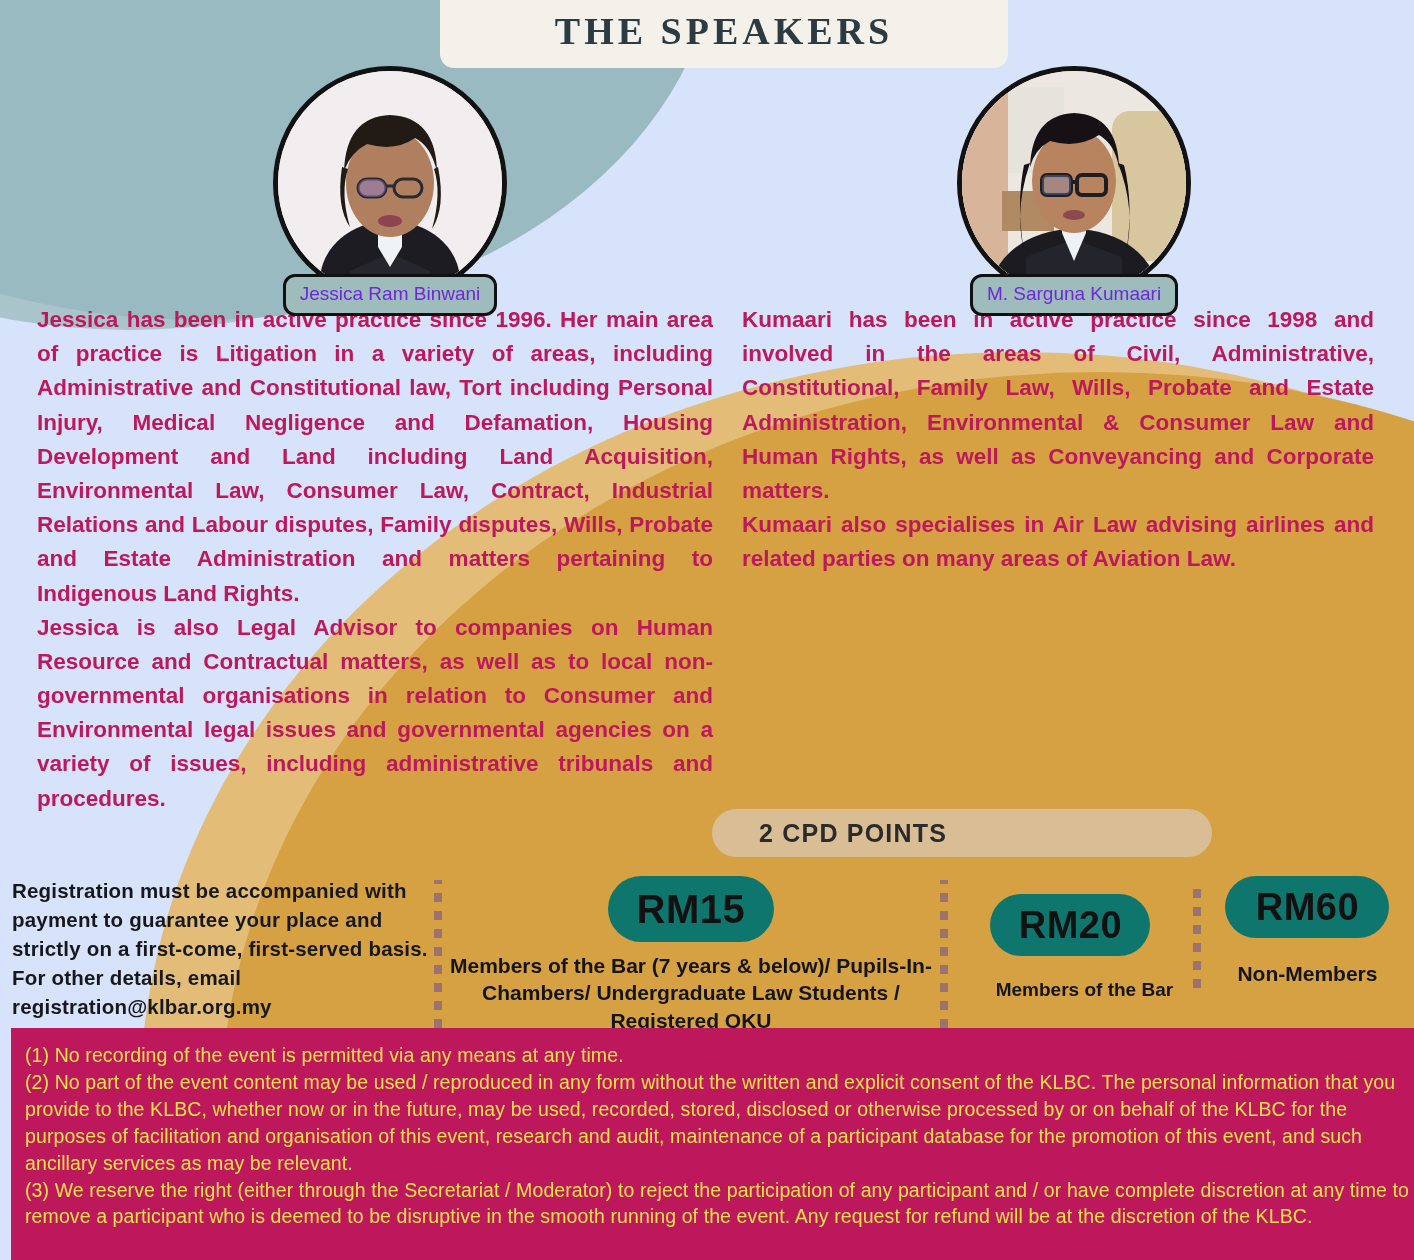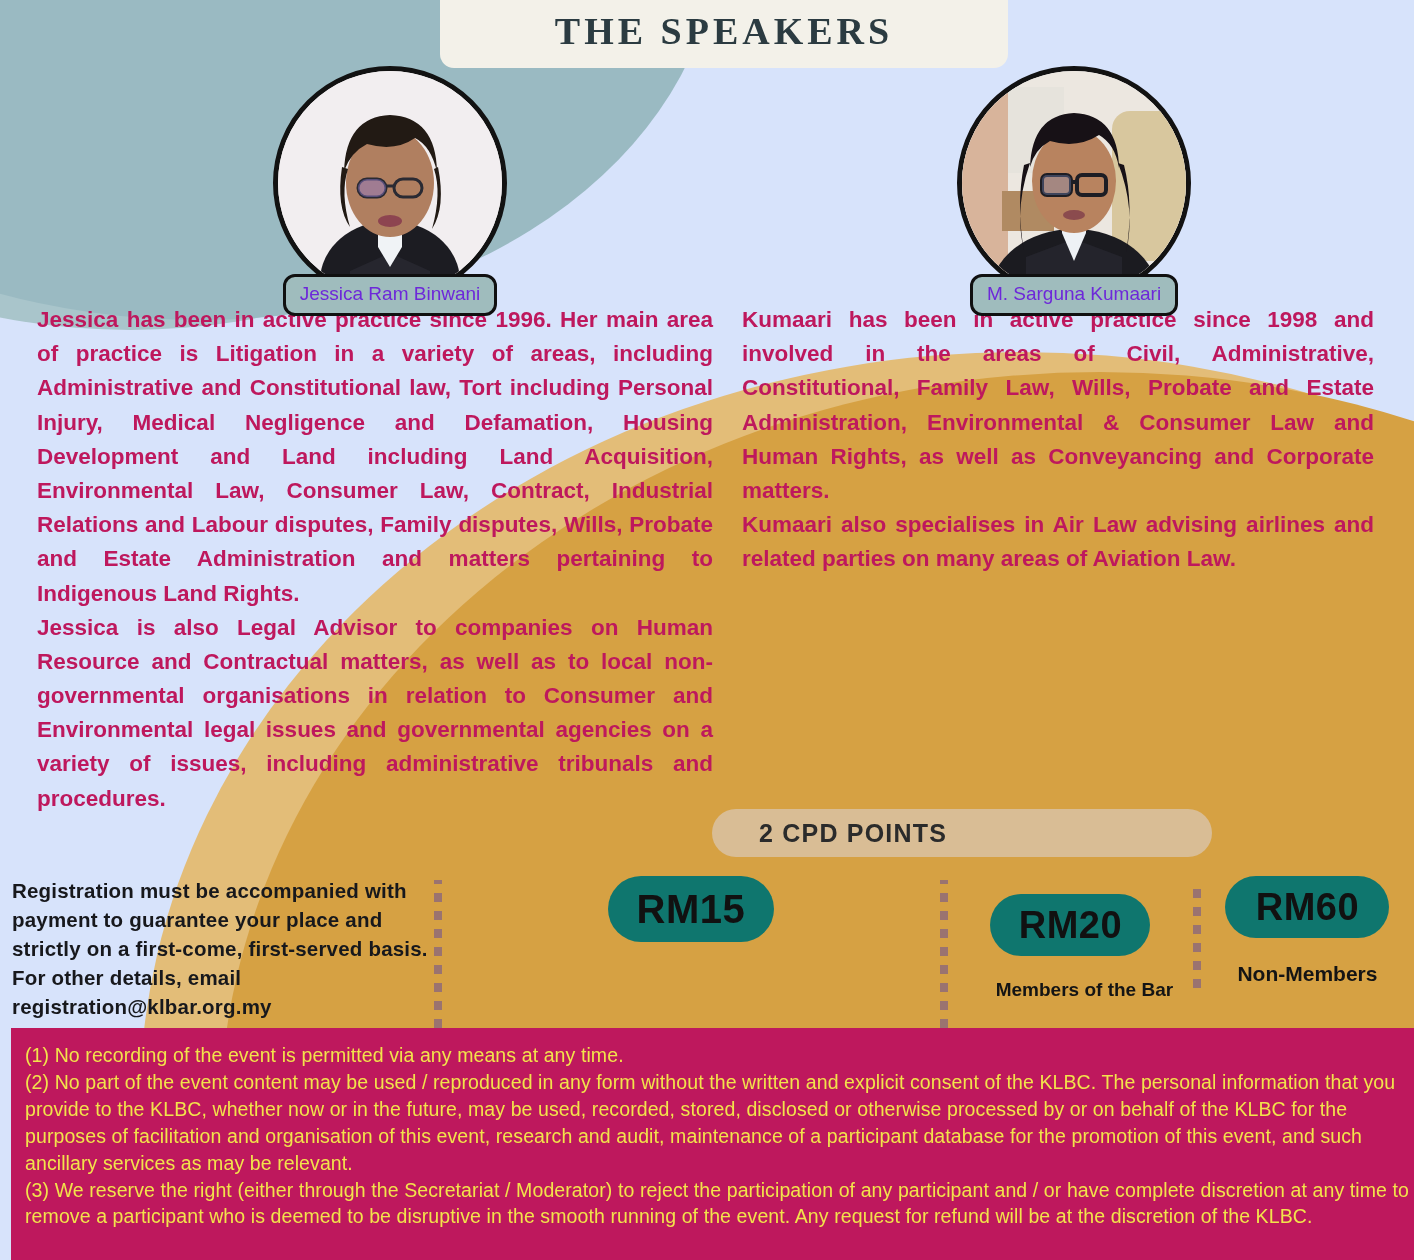--- a/index.html
+++ b/index.html
@@ -325,20 +325,21 @@
   <div class="cpd-badge">
     <span class="cpd-text">2 CPD POINTS</span>
   </div>
 
   <div class="reg-note">Registration must  be accompanied with payment to guarantee your place and strictly on a first-come, first-served basis. For other details, email registration@klbar.org.my</div>
 
   <div class="tiers">
     <div class="divider div-1"></div>
     <div class="tier tier-a">
       <div class="pill pill-a">RM15</div>
+      <div class="tier-label label-a">Members of the Bar (7 years &amp; below)/ Pupils-In-Chambers/ Undergraduate Law Students / Registered OKU</div>
     </div>
     <div class="divider div-2"></div>
     <div class="tier tier-b">
       <div class="pill pill-b">RM20</div>
       <div class="tier-label label-b">Members of the Bar</div>
     </div>
     <div class="divider div-3"></div>
     <div class="tier tier-c">
       <div class="pill pill-c">RM60</div>
       <div class="tier-label label-c">Non-Members</div>

